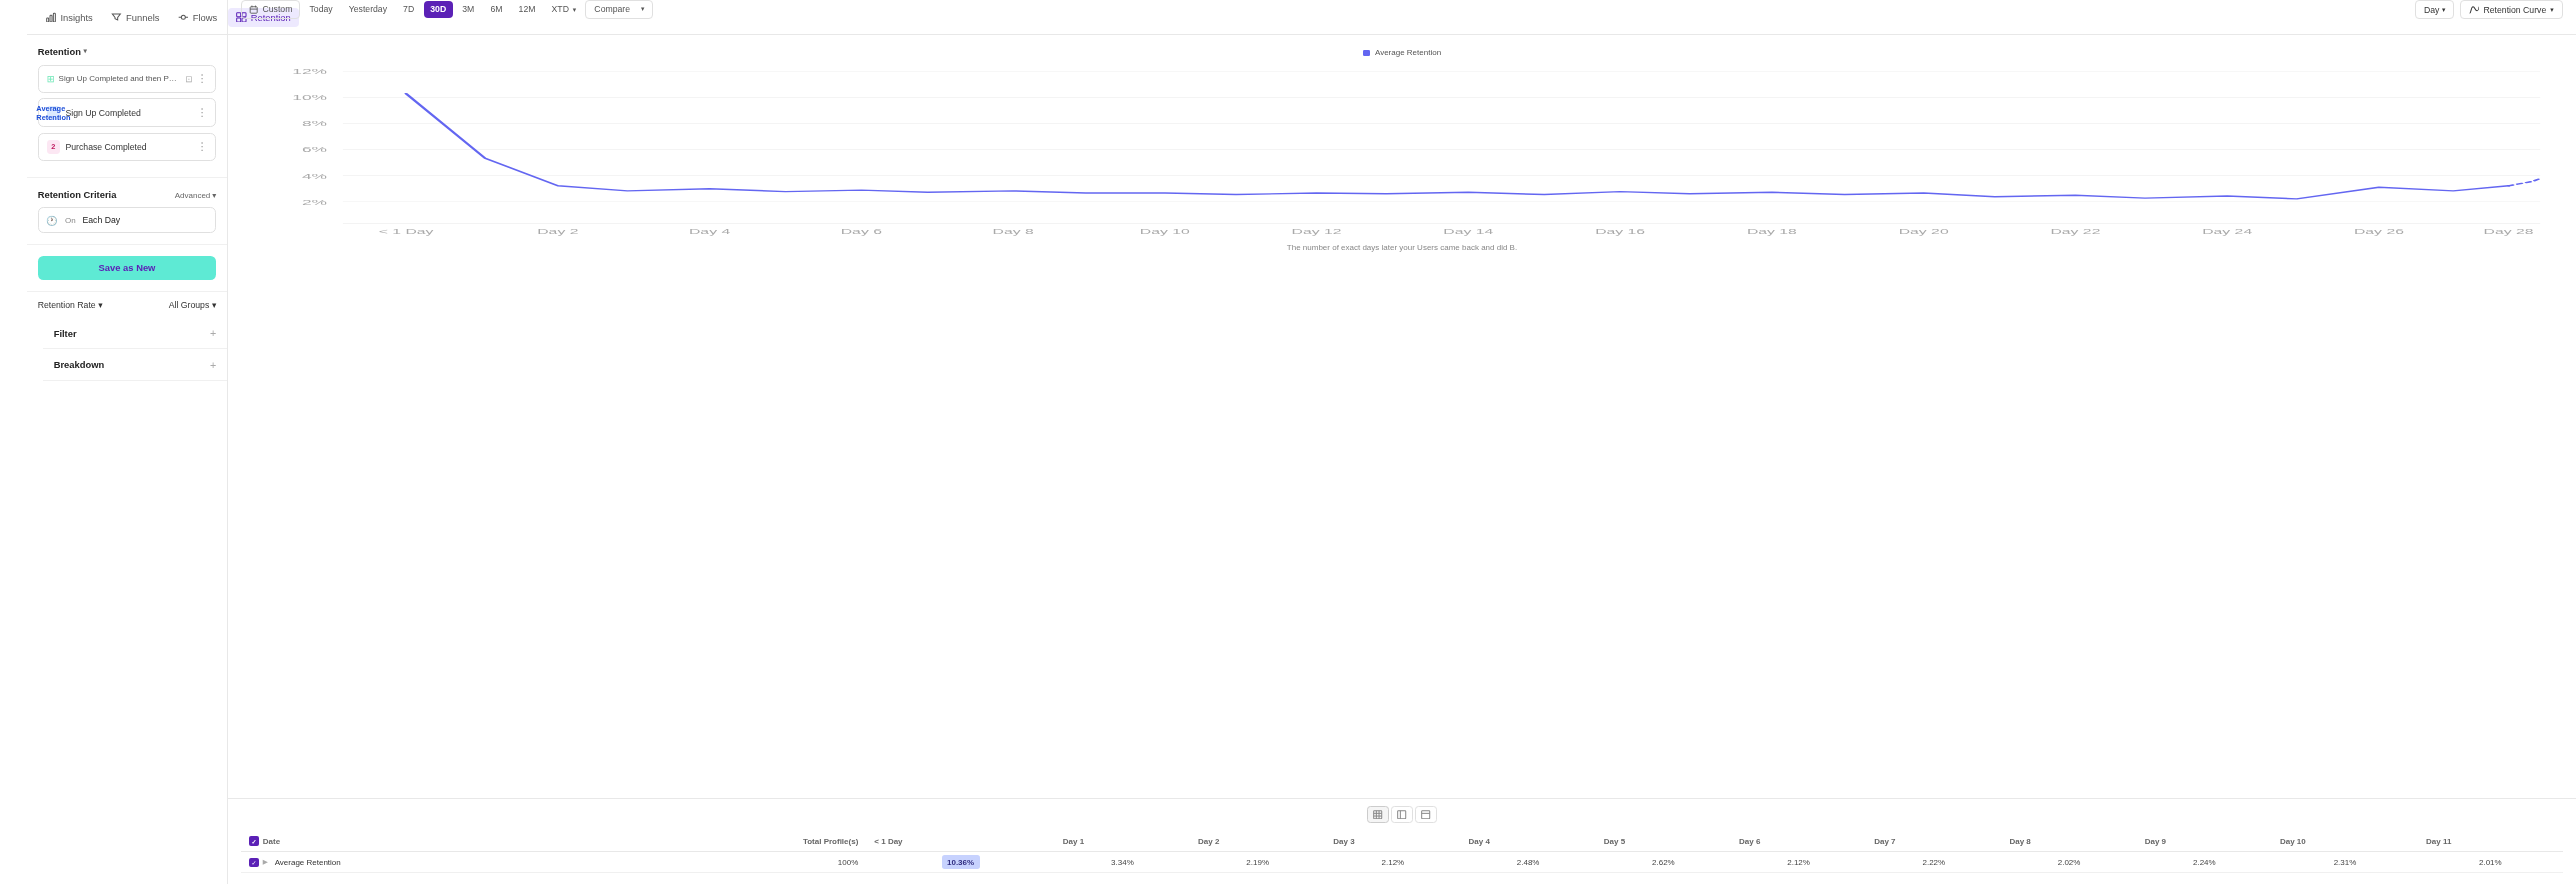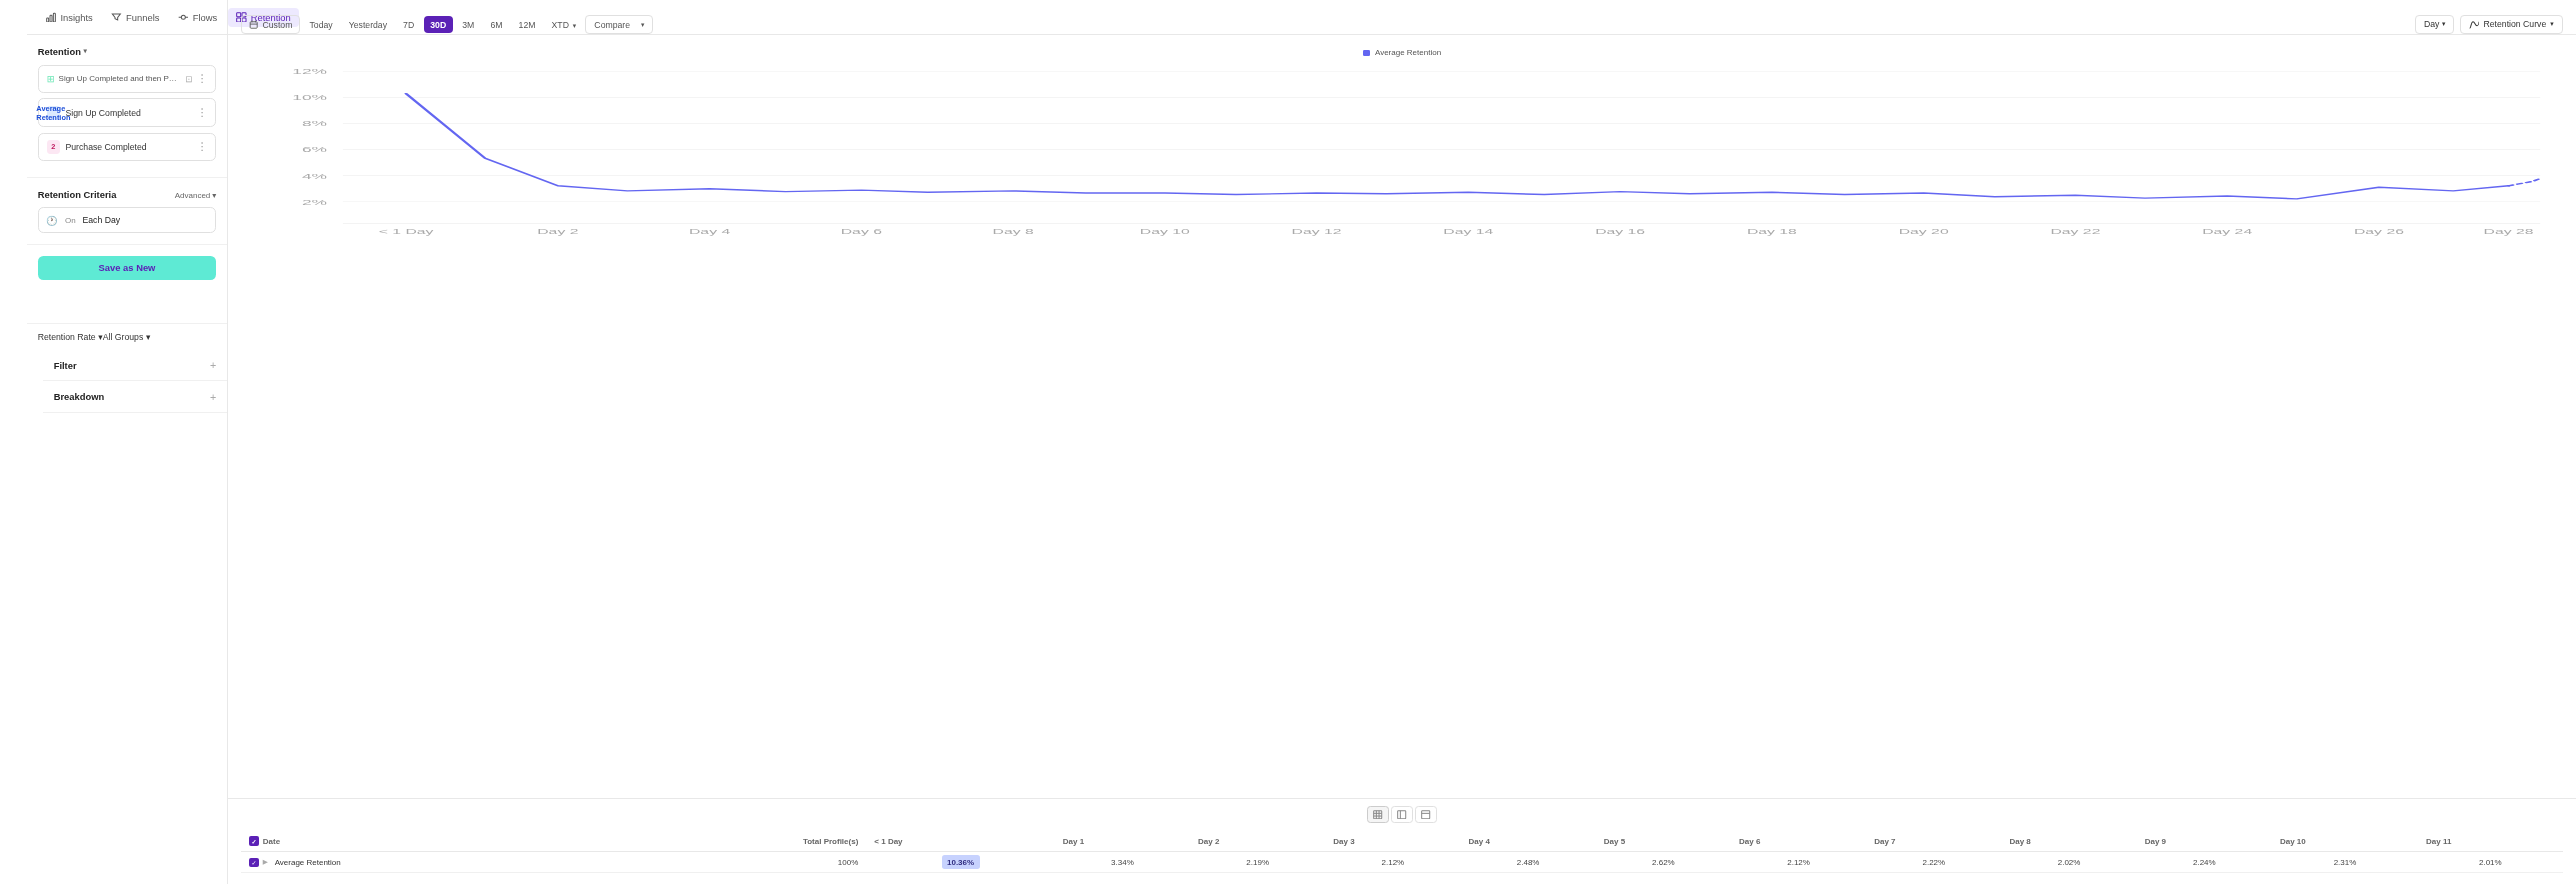--- a/index.html
+++ b/index.html
@@ -145,24 +145,23 @@
       font-weight: 600;
       cursor: pointer;
       width: 100%;
       text-align: center;
     }
 
     
     .bottom-selects {
       display: flex;
       align-items: center;
-      justify-content: flex-start;
+      justify-content: space-between;
       padding: 8px 10.7px;
       border-top: 0.7px solid #f0f0f0;
-      margin-top: 32px;
     }
     .select-pill {
       display: flex;
       align-items: center;
       gap: 2.7px;
       font-size: 8.7px;
       color: #333;
       cursor: pointer;
       font-weight: 500;
     }
@@ -184,21 +183,21 @@
     #main {
       flex: 1;
       display: flex;
       flex-direction: column;
       overflow: hidden;
     }
 
     
     #toolbar {
       display: flex;
-      align-items: flex-end;
+      align-items: flex-start;
       padding: 0 13.4px;
       height: 35px;
       border-bottom: 0.7px solid #e8e8e8;
       gap: 4px;
       justify-content: space-between;
     }
     .toolbar-left { display: flex; align-items: center; gap: 2.7px; }
     .toolbar-right { display: flex; align-items: center; gap: 5.4px; }
 
     .date-pill {
@@ -577,20 +576,21 @@
         <text x="1156" y="235" text-anchor="middle" font-size="10" fill="#aaa">Day 22</text>
         <text x="1252" y="235" text-anchor="middle" font-size="10" fill="#aaa">Day 24</text>
         <text x="1348" y="235" text-anchor="middle" font-size="10" fill="#aaa">Day 26</text>
         <text x="1430" y="235" text-anchor="middle" font-size="10" fill="#aaa">Day 28</text>
 
         <polyline points="100,41 150,130 196,168 240,175 292,172 340,176 388,174 430,177 484,175 530,178 580,178 625,180 676,178 720,179 772,177 820,180 868,176 912,179 964,177 1010,180 1060,178 1105,183 1156,181 1200,185 1252,182 1296,186 1348,170 1395,175 1430,168" fill="none" stroke="#6366f1" stroke-width="2" stroke-linejoin="round" stroke-linecap="round"></polyline>
 
         <polyline points="1430,168 1445,162 1450,158" fill="none" stroke="#6366f1" stroke-width="2" stroke-dasharray="3,3" stroke-linecap="round"></polyline>
       </svg>
     </div>
+    <div class="chart-subtitle">The number of exact days later your Users came back and did B.</div>
   </div>
 
   <div id="table-section">
     <div class="view-toggles">
       <div class="view-toggle active">
         <svg width="9.4" height="9.4" viewBox="0 0 14 14" fill="none" stroke="currentColor" stroke-width="1.5">
             <rect x="1" y="1" width="12" height="12" rx="1"></rect>
             <line x1="5" y1="1" x2="5" y2="13"></line>
             <line x1="9" y1="1" x2="9" y2="13"></line>
             <line x1="1" y1="5" x2="13" y2="5"></line>

